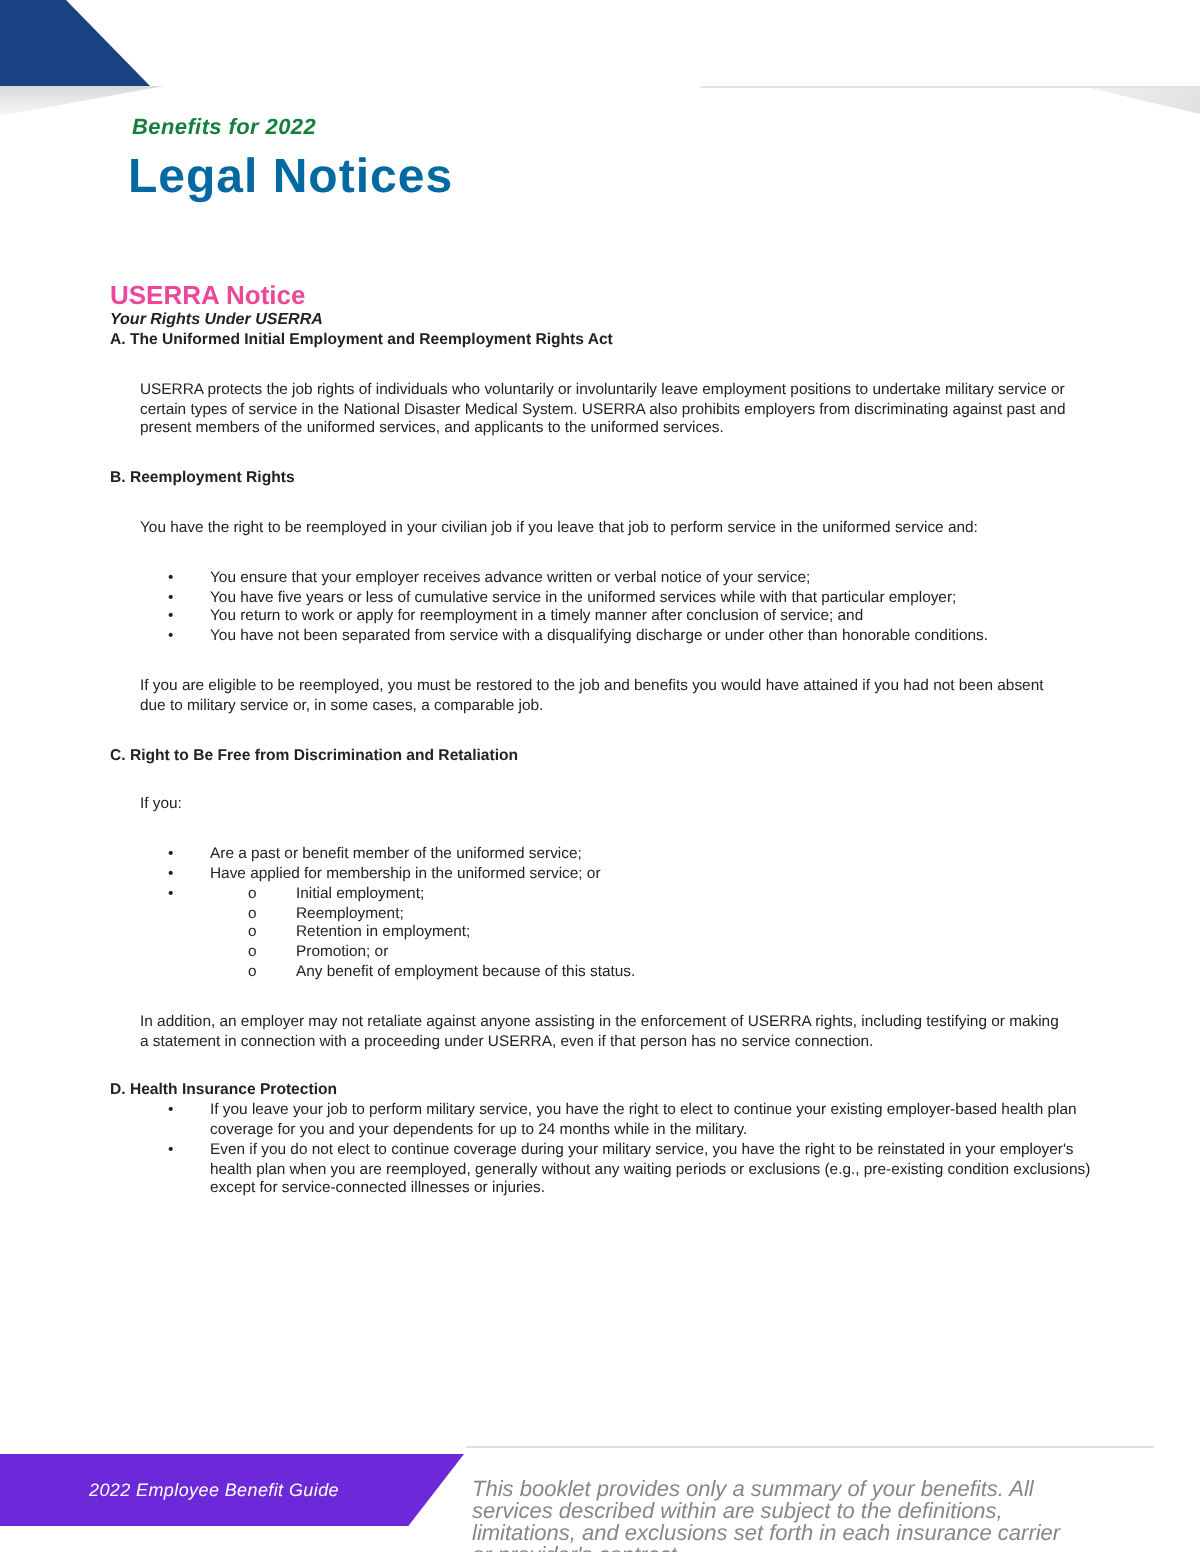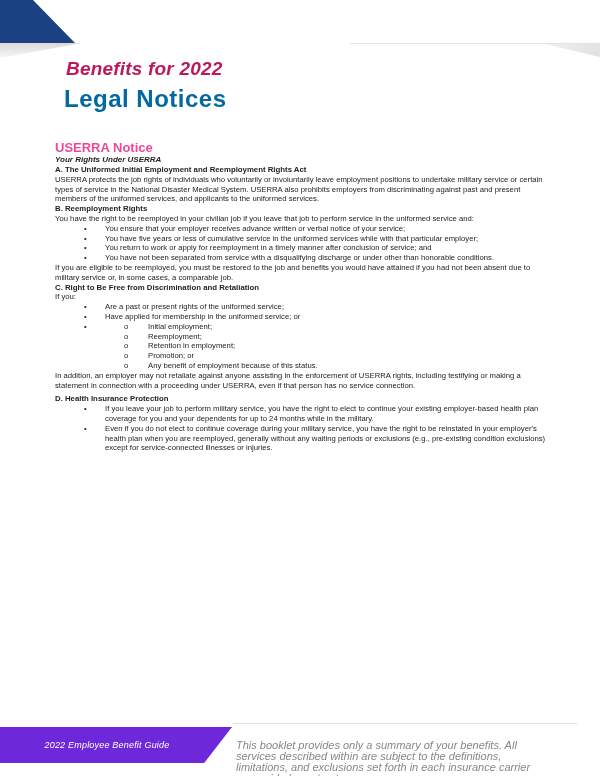--- a/index.html
+++ b/index.html
@@ -18,31 +18,31 @@
     clip-path:polygon(0 0,100% 0,0 100%);
   }
   .top-rule{position:absolute;top:43px;left:350px;width:250px;height:1px;background:#e3e3e3;}
   .top-wedge{
     position:absolute;top:44px;left:545px;width:55px;height:13px;
     background:linear-gradient(135deg,#f0f0f0,#e0e0e0);
     clip-path:polygon(0 0,100% 0,100% 100%);
   }
   
   header{position:absolute;top:58px;left:66px;}
-  .subtitle{font-style:italic;font-weight:600;font-size:19px;color:#be185d;letter-spacing:.2px;}
+  .subtitle{font-style:italic;font-weight:600;font-size:11px;color:#15803d;letter-spacing:.2px;}
   .page-title{margin:5px 0 0 -2px;font-size:24px;font-weight:700;color:#0369a1;letter-spacing:.5px;}
   
   main{
     position:absolute;top:140px;left:55px;width:493px;
     font-size:7.7px;line-height:9.8px;color:#232323;
   }
   main h2{margin:0;font-size:13px;line-height:15px;font-weight:700;color:#ec4899;}
   .subhead{font-weight:700;font-style:italic;font-size:8px;line-height:10px;}
   .sechead{font-weight:700;font-size:7.8px;line-height:9.8px;}
-  main p{margin:0;}
+  main p{margin:15px;}
   .bullet{position:relative;padding-left:50px;}
   .bullet .marker{position:absolute;left:29px;top:0;}
   .bullet.lvl2{padding-left:93px;}
   .bullet.lvl2 .marker{left:69px;}
   .gap-before{margin-top:4px;}
   
   .footer-rule{position:absolute;top:723px;left:233px;width:344px;height:1px;background:#e0e0e0;}
   .footer-banner{
     position:absolute;top:727px;left:0;width:232px;height:36px;background:#6d28d9;
     clip-path:polygon(0 0,100% 0,88% 100%,0 100%);
@@ -102,21 +102,21 @@
     </div>
 
     <p>If you are eligible to be reemployed, you must be restored to the job and benefits you would have attained if you had not been absent due to military service or, in some cases, a comparable job.</p>
 
     <div class="sechead">C. Right to Be Free from Discrimination and Retaliation</div>
     <p>If you:</p>
 
     <div class="bullets">
       <div class="bullet lvl1">
         <span class="marker">•</span>
-        <span class="btxt">Are a past or present rights of the uniformed service;</span>
+        <span class="btxt">Are a past or benefit member of the uniformed service;</span>
       </div>
       <div class="bullet lvl1">
         <span class="marker">•</span>
         <span class="btxt">Have applied for membership in the uniformed service; or</span>
       </div>
       <div class="bullet lvl1">
         <span class="marker">•</span>
       </div>
       <div class="bullet lvl2">
         <span class="marker">o</span>

